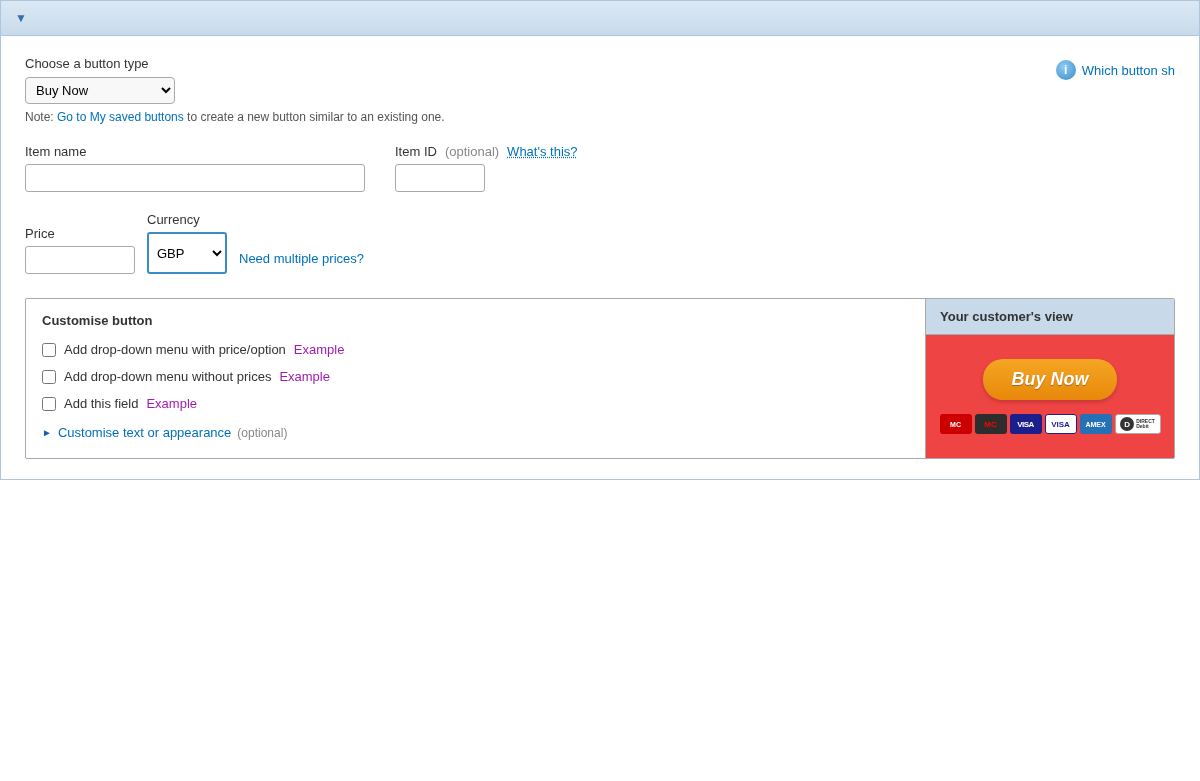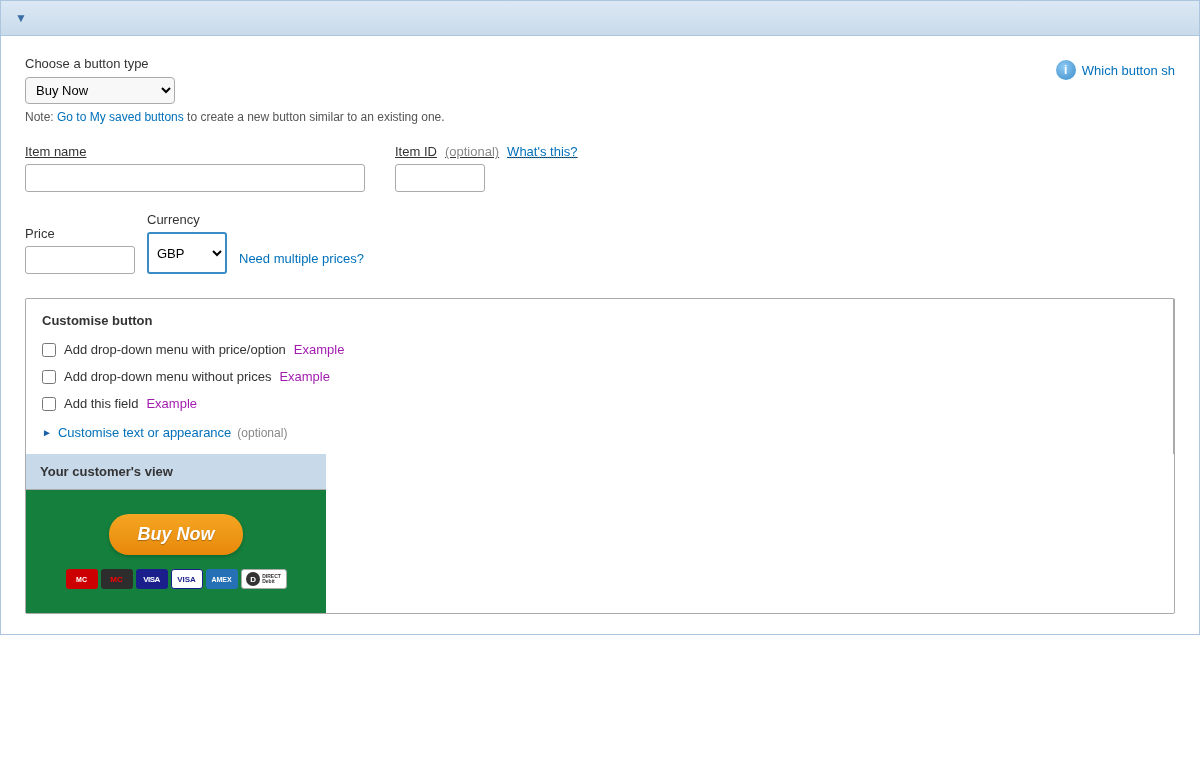--- a/index.html
+++ b/index.html
@@ -93,21 +93,20 @@
       color: #0070ba;
       text-decoration: none;
       margin-top: 24px;
     }
 
     .form-row {
       display: flex;
       gap: 30px;
       margin-bottom: 20px;
       align-items: flex-start;
-      text-decoration: underline;
     }
 
     .field-group {
       display: flex;
       flex-direction: column;
       gap: 5px;
     }
 
     .field-label {
       font-size: 13px;
@@ -182,21 +181,20 @@
       color: #0070ba;
       text-decoration: none;
       font-size: 13px;
       line-height: 30px;
     }
 
     .bottom-section {
       display: flex;
       border: 1px solid #aaa;
       border-radius: 2px;
-      flex-direction: column;
     }
 
     .customise-panel {
       flex: 1;
       padding: 14px 16px;
       border-right: 1px solid #aaa;
     }
 
     .customise-title {
       font-weight: bold;
@@ -240,22 +238,22 @@
       text-decoration: none;
       font-size: 13px;
     }
 
     .customise-link-row .optional-text {
       color: #888;
       font-size: 12px;
     }
 
     .customer-view-panel {
-      width: 300px;
-      background: #15803d;
+      width: 248px;
+      background: #ef4444;
       display: flex;
       flex-direction: column;
       align-items: center;
       padding: 0;
     }
 
     .customer-view-header {
       background: #c8d9ea;
       width: 100%;
       padding: 10px 14px;

